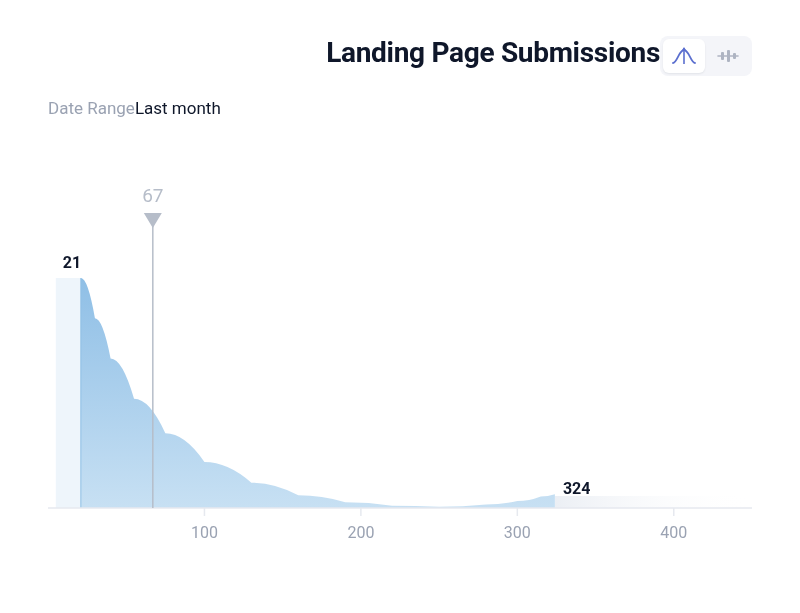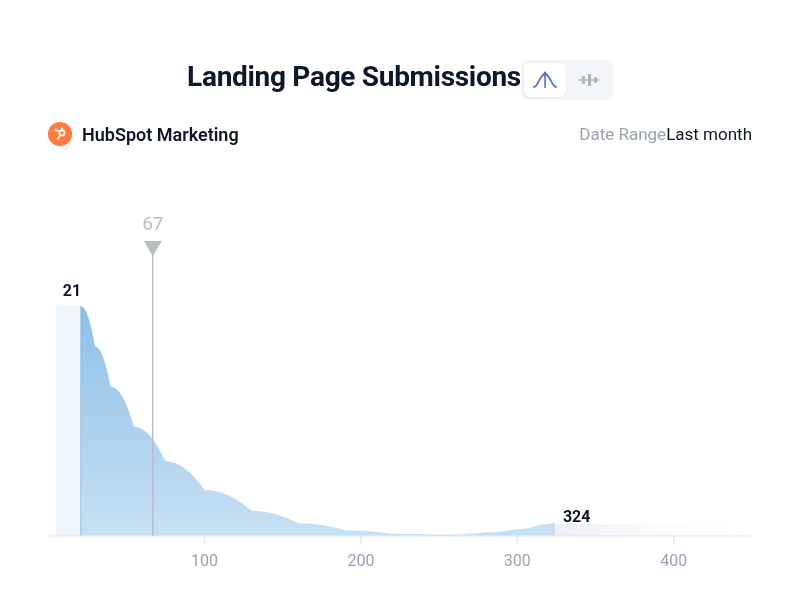--- a/index.html
+++ b/index.html
@@ -6,23 +6,22 @@
     body {
       font-family: -apple-system, BlinkMacSystemFont, 'Segoe UI', Roboto, Helvetica, Arial, sans-serif;
       background: #fff;
       width: 800px;
       height: 613px;
       padding: 36px 48px 40px 48px;
       position: relative;
     }
     .header-row {
       display: flex;
-      justify-content: center;
+      justify-content: flex-end;
       align-items: flex-start;
-      margin-top: 24px;
     }
     .title {
       font-size: 28px;
       font-weight: 700;
       color: #0f172a;
       letter-spacing: -0.3px;
     }
     .toggle-group {
       display: flex;
       background: #f4f5f9;
@@ -123,34 +122,20 @@
         <line x1="3" y1="10" x2="23" y2="10" stroke="#aeb4c2" stroke-width="1.6" stroke-linecap="round"></line>
         <rect x="6" y="6" width="3" height="8" fill="#aeb4c2" rx="1"></rect>
         <rect x="12" y="4" width="3" height="12" fill="#aeb4c2" rx="1"></rect>
         <rect x="18" y="7" width="3" height="6" fill="#aeb4c2" rx="1"></rect>
       </svg>
     </div>
   </div>
 </div>
 
 <div class="sub-row">
-  <div class="source">
-    <div class="hubspot-icon">
-      <svg width="14" height="14" viewBox="0 0 14 14">
-        <circle cx="3" cy="3" r="1.6" fill="#fff"></circle>
-        <circle cx="9" cy="6" r="2.6" fill="none" stroke="#fff" stroke-width="1.6"></circle>
-        <circle cx="9" cy="1.6" r="1.3" fill="#fff"></circle>
-        <circle cx="5.2" cy="11.5" r="1.3" fill="#fff"></circle>
-        <line x1="3" y1="3" x2="7.2" y2="5" stroke="#fff" stroke-width="1.4"></line>
-        <line x1="9" y1="1.6" x2="9" y2="3.6" stroke="#fff" stroke-width="1.4"></line>
-        <line x1="7.5" y1="8" x2="5.8" y2="10.5" stroke="#fff" stroke-width="1.4"></line>
-      </svg>
-    </div>
-    <span class="source-name">HubSpot Marketing</span>
-  </div>
   <div class="range-group">
     <span class="range-label">Date Range</span>
     <span class="range-value">Last month</span>
   </div>
 </div>
 
 <div class="chart-wrap">
   <svg class="chart-svg" id="chart-svg" viewBox="0 0 704 380" preserveAspectRatio="none">
       <rect x="7.822222222222223" y="100" width="25.03111111111111" height="230" fill="#eef5fb"></rect>
       <defs>

